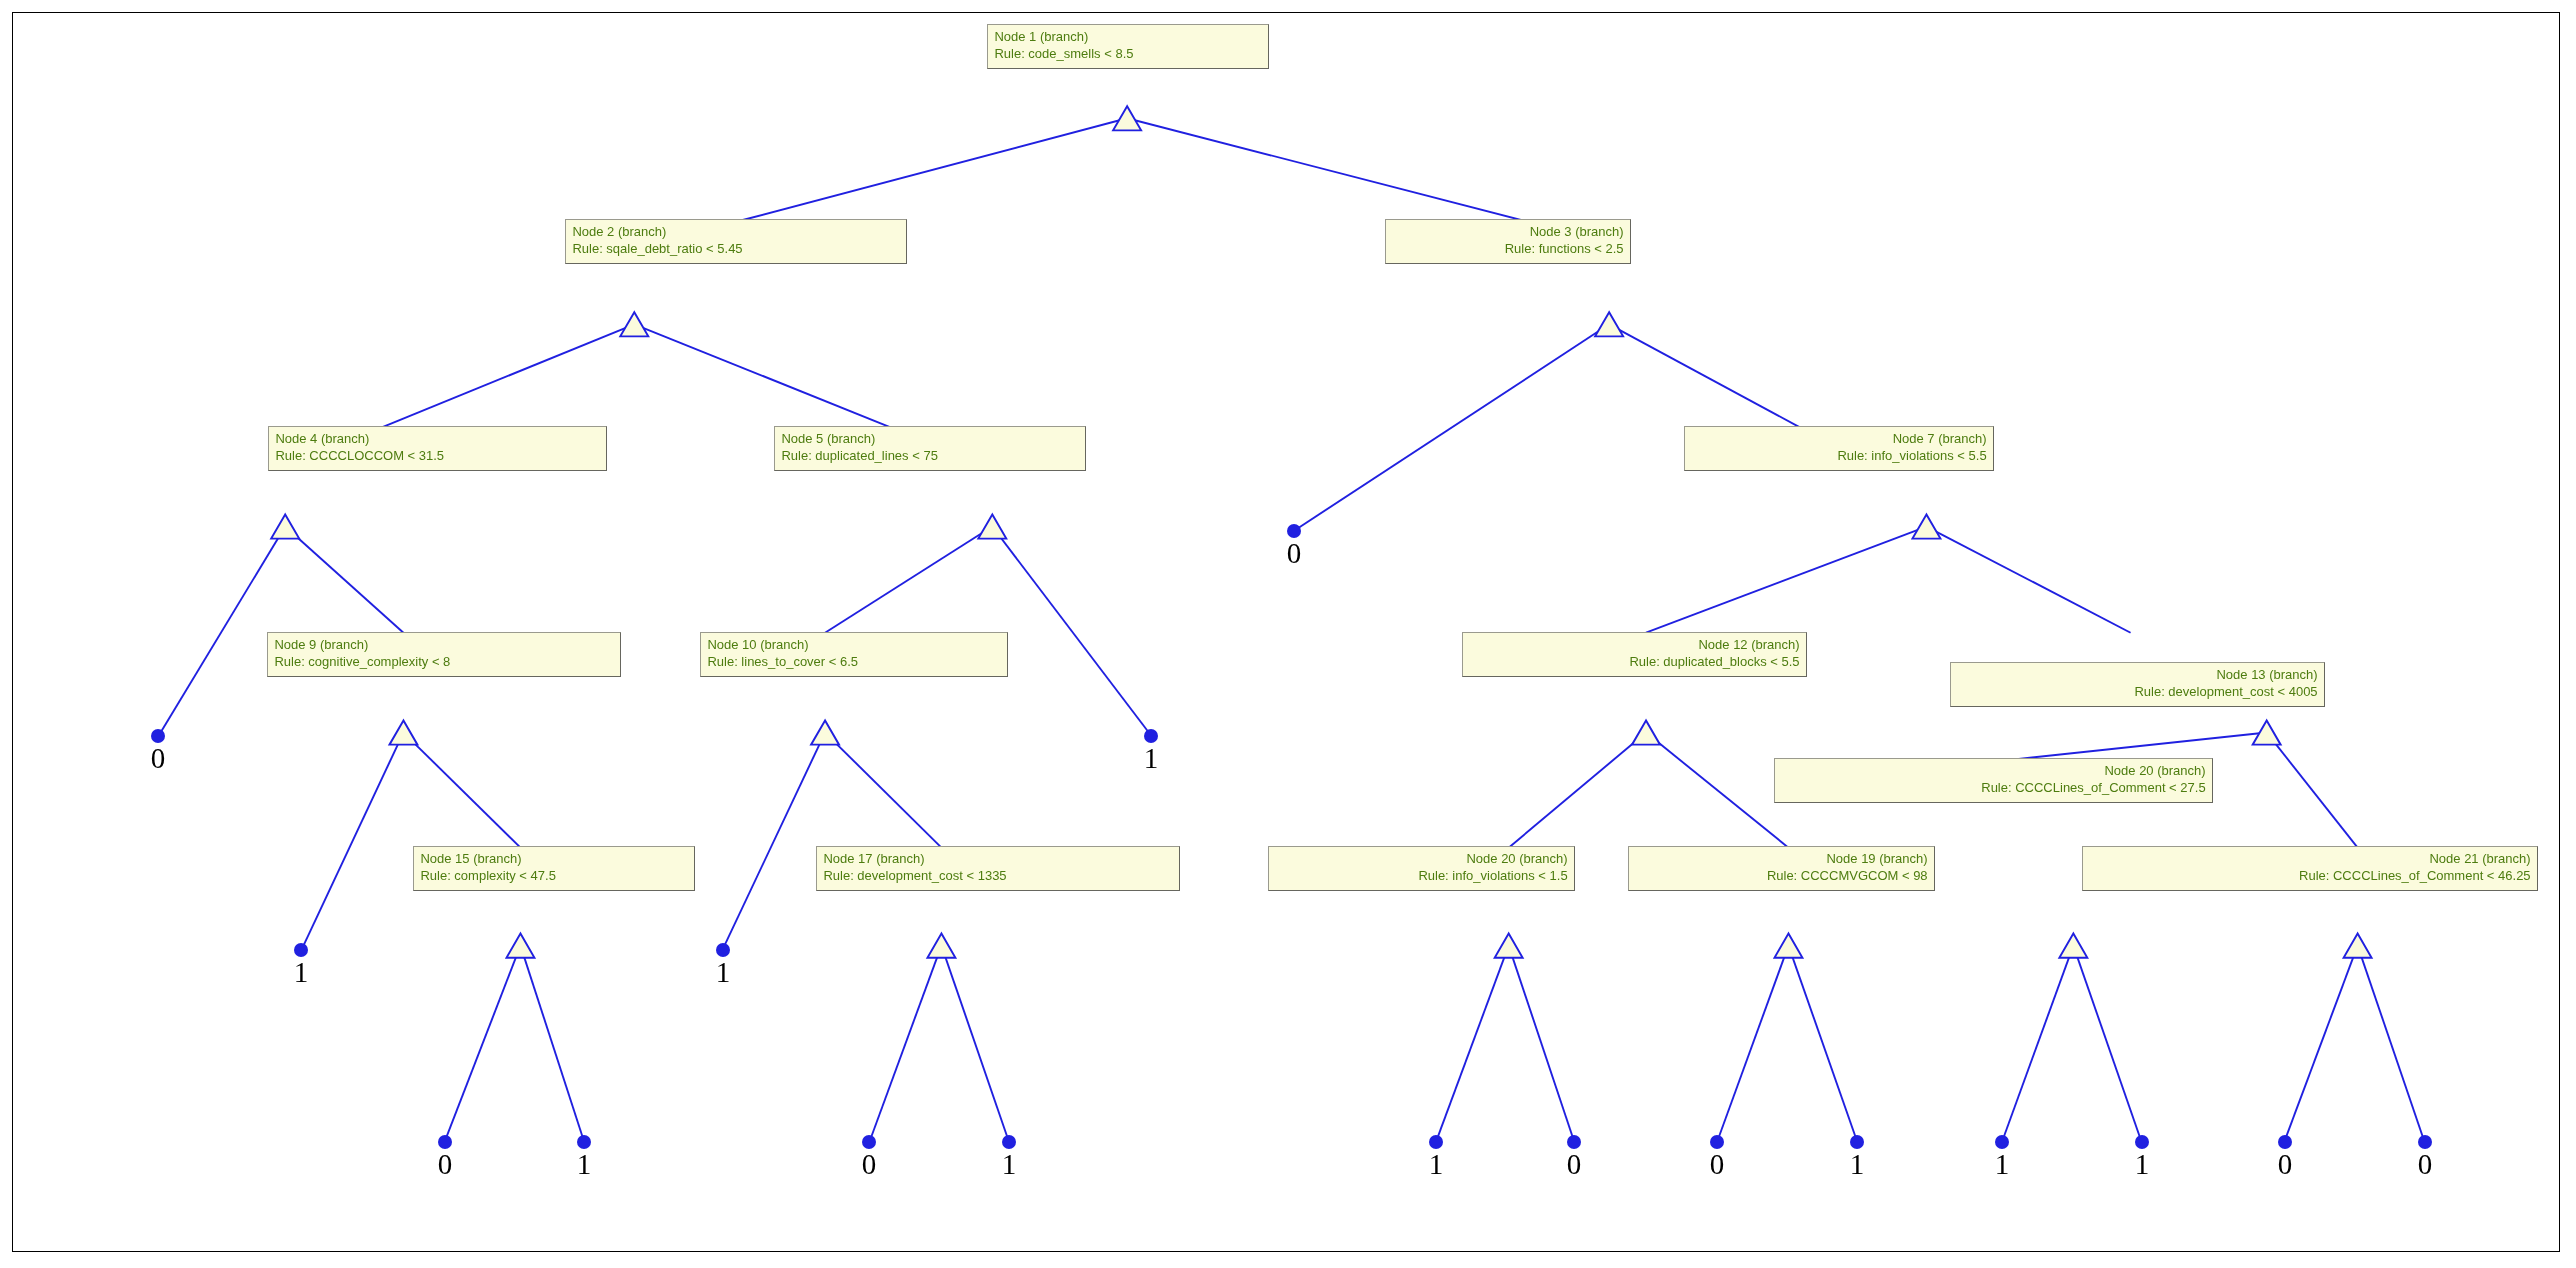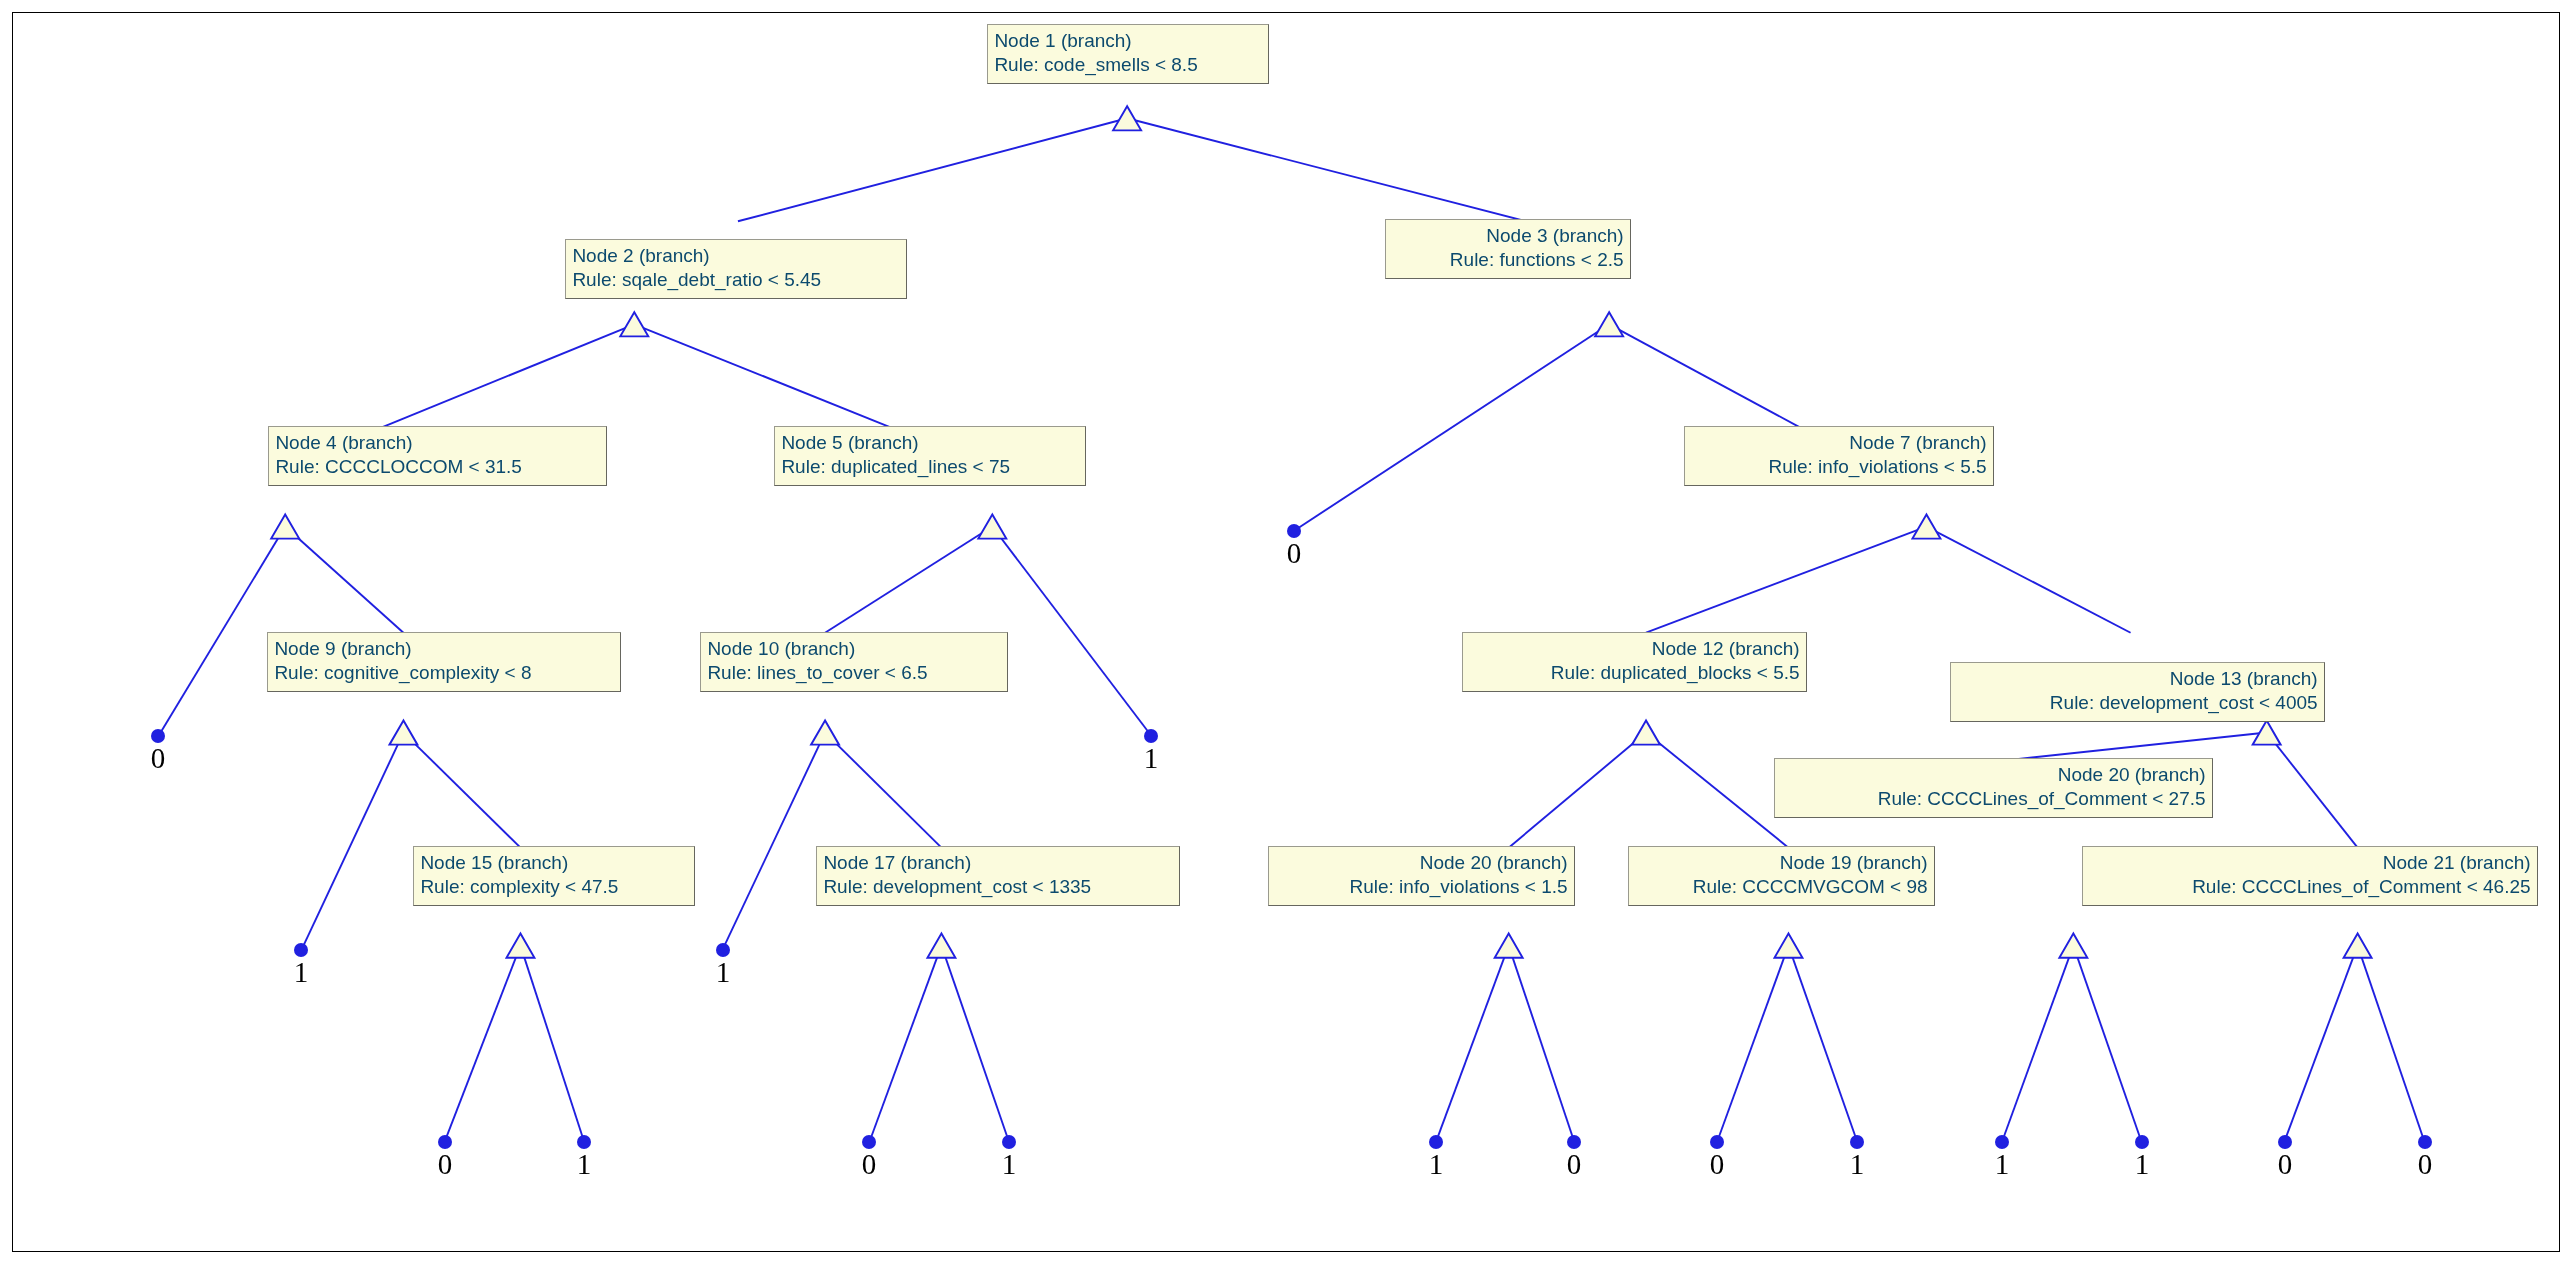--- a/index.html
+++ b/index.html
@@ -35,22 +35,22 @@
   .node-box {
     position: absolute;
     box-sizing: border-box;
     background: #fbfbdd;
     border: 1.9px solid #808080;
     border-top-color: #9a9a8e;
     border-left-color: #9a9a8e;
     border-right-color: #66665e;
     border-bottom-color: #66665e;
     padding: 3.8px 6.4px 5.1px 6.4px;
-    color: #0c4a6e;
-    font-size: 19px;
+    color: #4d7c0f;
+    font-size: 13px;
     line-height: 1.30;
     white-space: nowrap;
   }
   .node-box .ln { display: block; }
   .align-left  { text-align: left; }
   .align-right { text-align: right; padding-left: 48px; }
   .node-box .ln-title { }
   .node-box .ln-rule  { }
 
   .leaf {
@@ -154,21 +154,21 @@
         <polygon points="3260,1468 3238,1506 3282,1506"></polygon>
         <polygon points="3707,1468 3685,1506 3729,1506"></polygon>
       </g>
   </svg>
 
   <div id="nodes-layer">
       <div class="node-box align-left" style="left: 987px; top: 24px; width: 282px;">
         <span class="ln ln-title">Node 1 (branch)</span>
         <span class="ln ln-rule">Rule:  code_smells &lt; 8.5</span>
       </div>
-      <div class="node-box align-left" style="left: 565px; top: 219px; width: 342px; margin-top: 20px;">
+      <div class="node-box align-left" style="left: 565px; top: 219px; width: 342px;">
         <span class="ln ln-title">Node 2 (branch)</span>
         <span class="ln ln-rule">Rule:  sqale_debt_ratio &lt; 5.45</span>
       </div>
       <div class="node-box align-right" style="left: 1385px; top: 219px; width: 246px;">
         <span class="ln ln-title">Node 3 (branch)</span>
         <span class="ln ln-rule">Rule:  functions &lt; 2.5</span>
       </div>
       <div class="node-box align-left" style="left: 268px; top: 426px; width: 339px;">
         <span class="ln ln-title">Node 4 (branch)</span>
         <span class="ln ln-rule">Rule:  CCCCLOCCOM &lt; 31.5</span>

